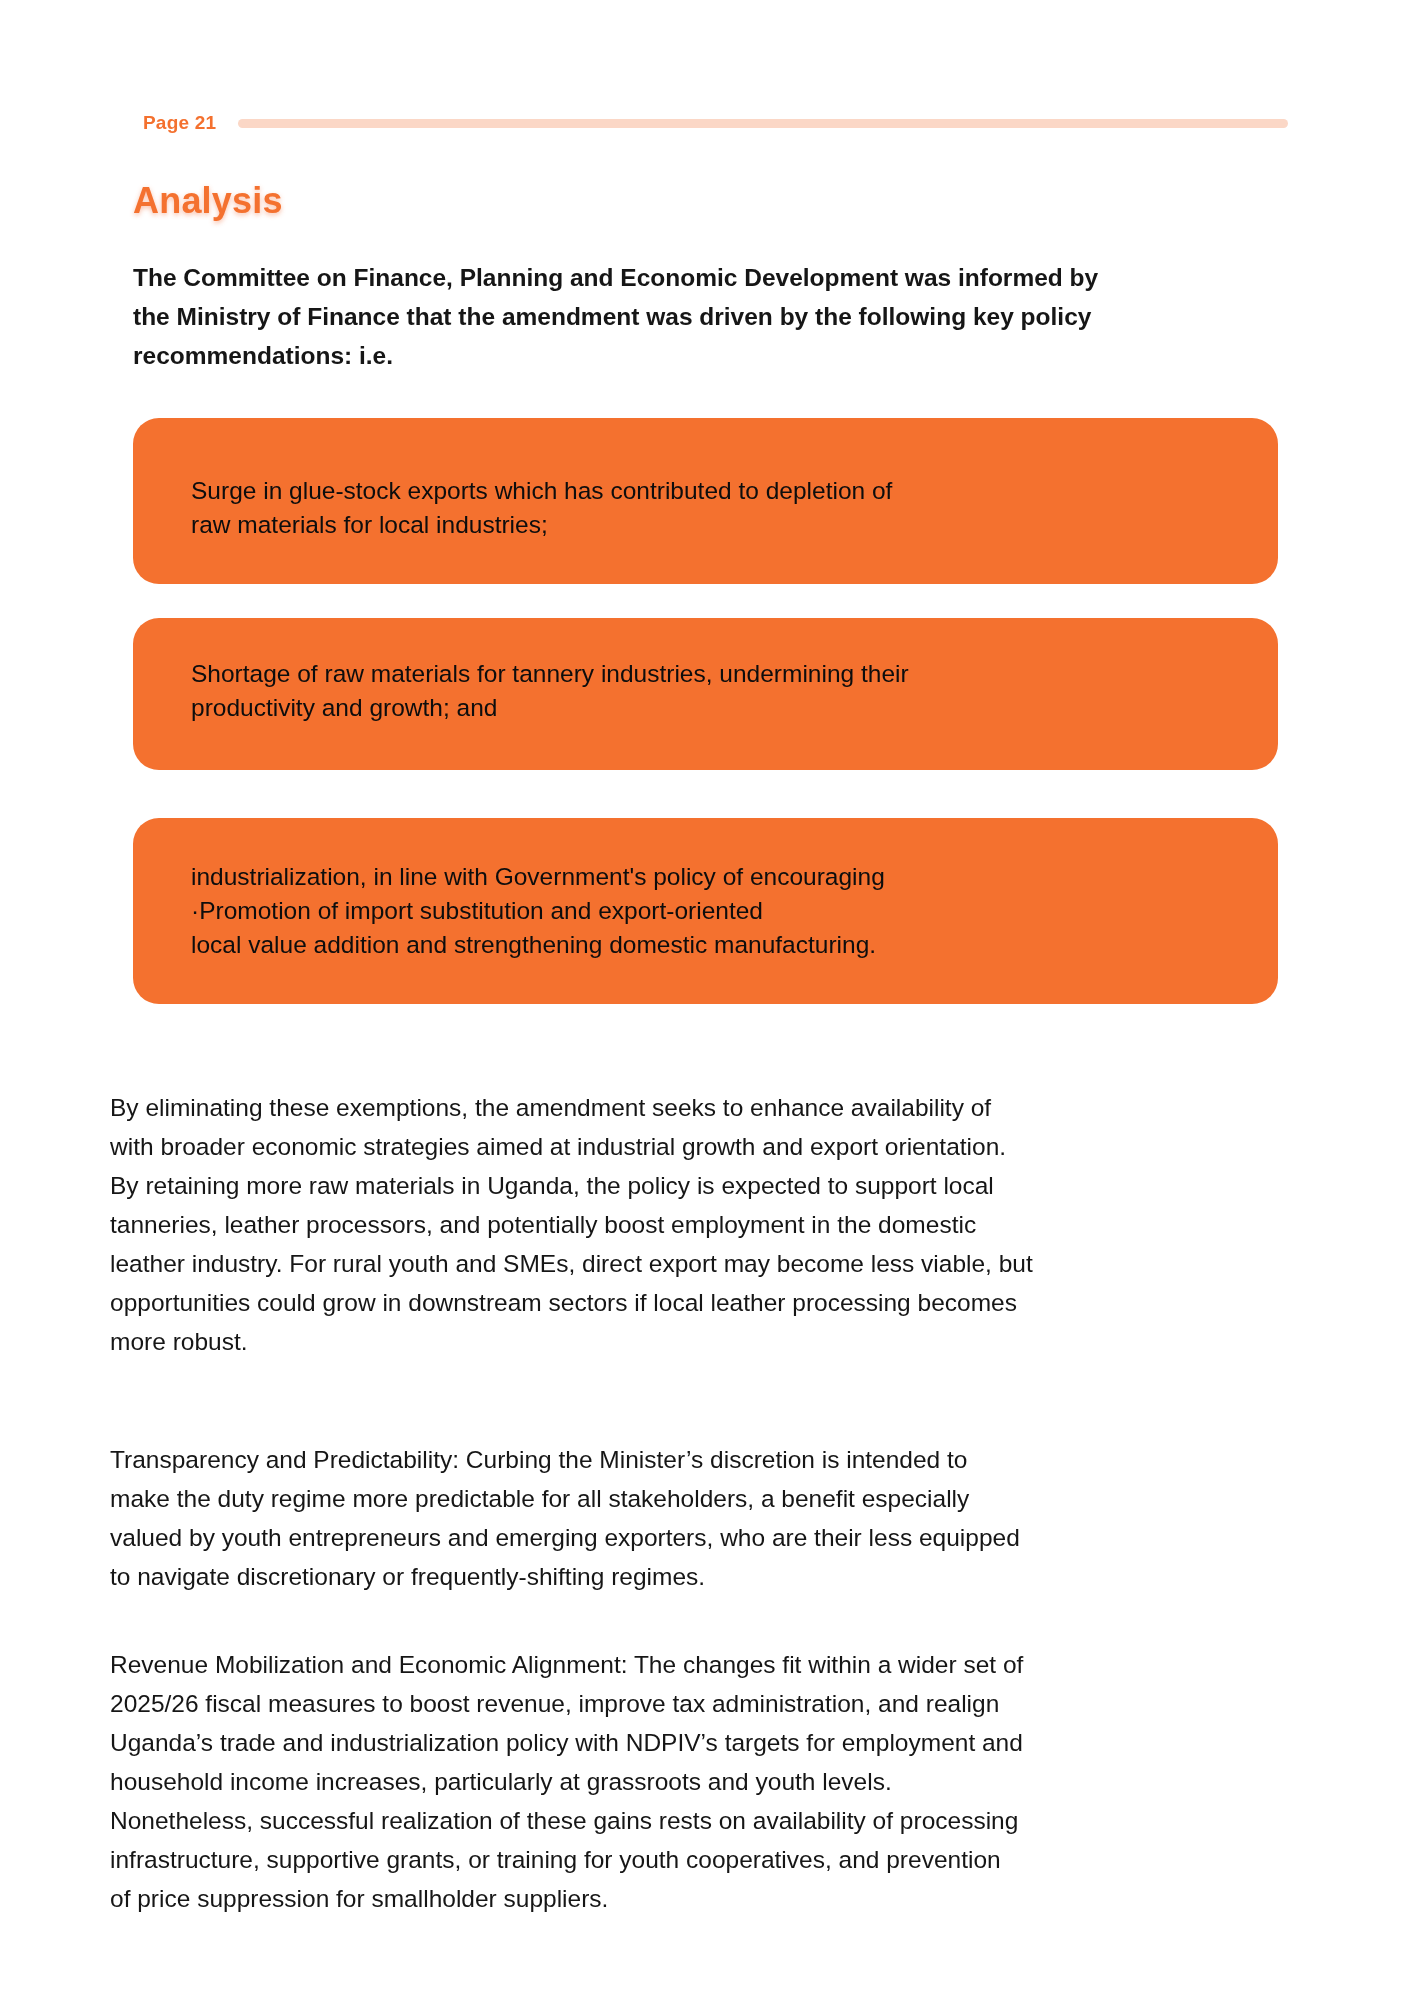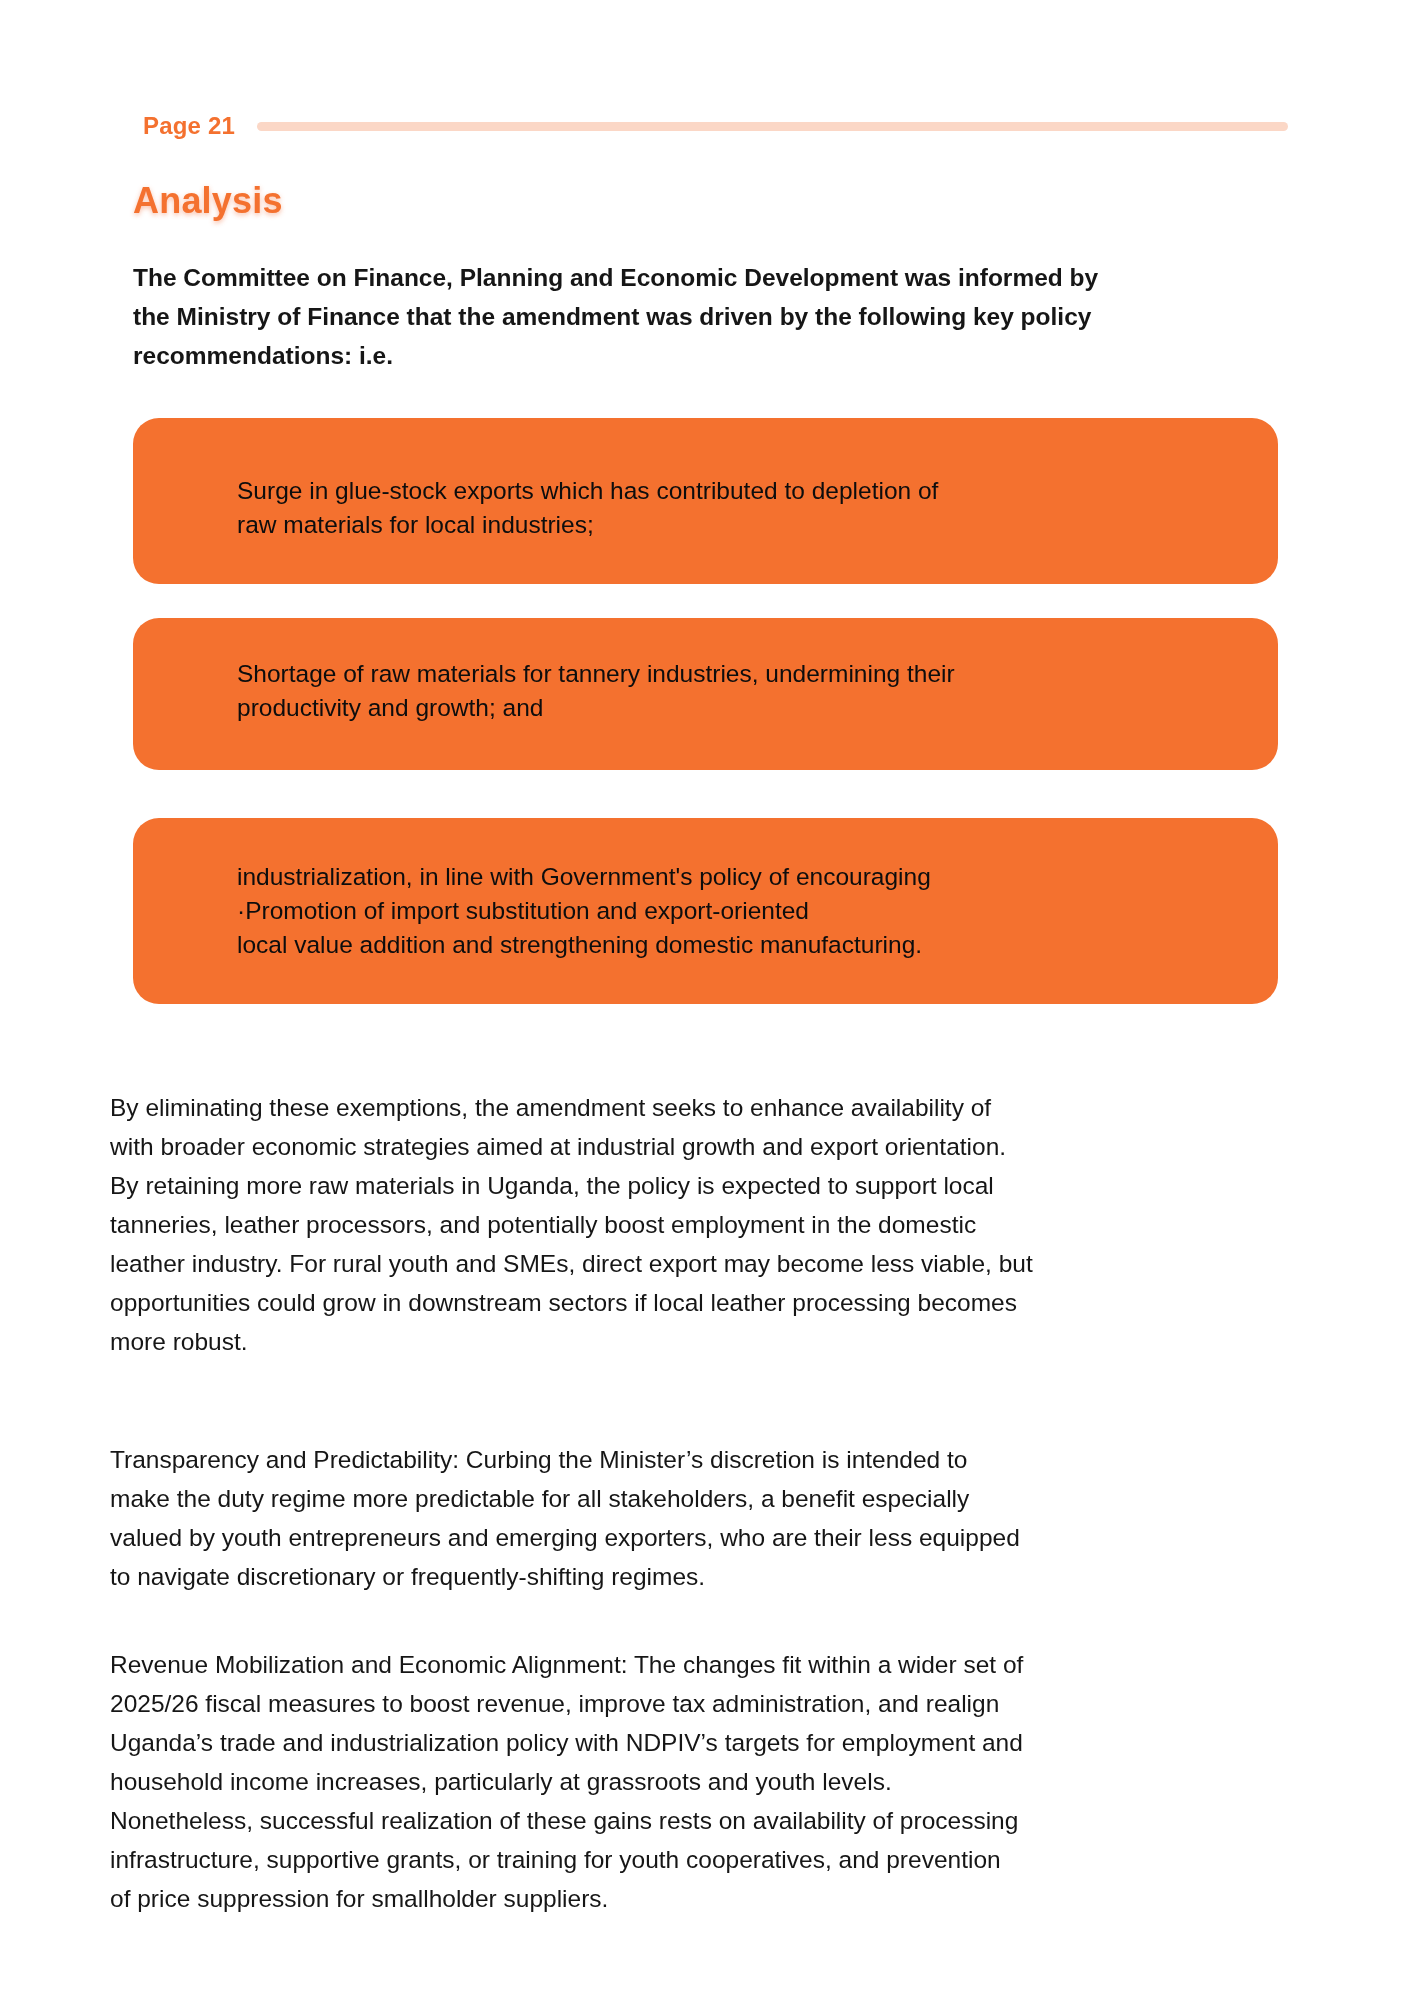--- a/index.html
+++ b/index.html
@@ -28,21 +28,21 @@
     left: 143px;
     top: 112px;
     width: 1145px;
     display: flex;
     align-items: center;
     gap: 22px;
   }
   .page-label {
     color: #F4712F;
     font-weight: bold;
-    font-size: 24px;
+    font-size: 19px;
     letter-spacing: 0.2px;
     white-space: nowrap;
   }
   .header-rule {
     flex: 1;
     height: 9px;
     border-radius: 6px;
     background: #FBD7C6;
   }
 
@@ -86,21 +86,20 @@
   
   .callout {
     position: absolute;
     left: 133px;
     width: 1145px;
     background: #F4712F;
     border-radius: 26px;
     box-sizing: border-box;
     display: flex;
     align-items: center;
-    padding-left: 46px;
   }
   .callout-text {
     padding: 0 58px 0 58px;
     font-size: 24.5px;
     line-height: 34px;
     text-align: justify;
     color: #0d0d0d;
     width: 100%;
     box-sizing: border-box;
   }

